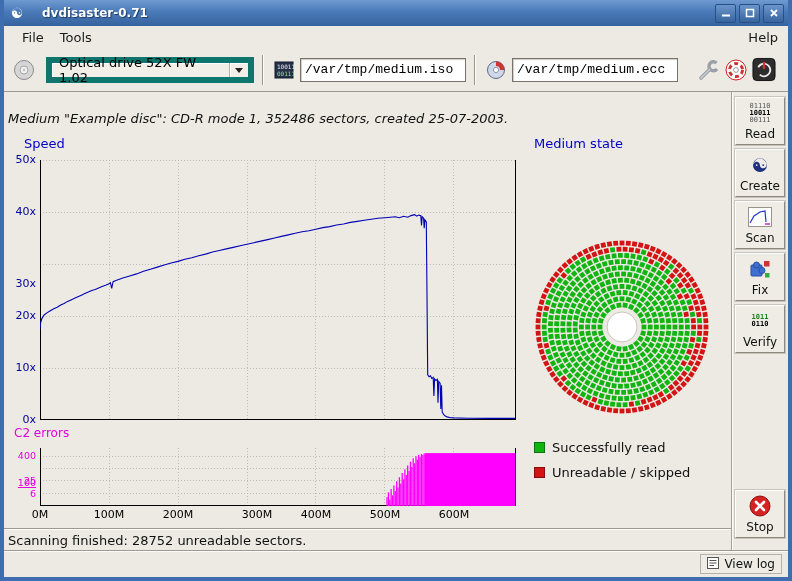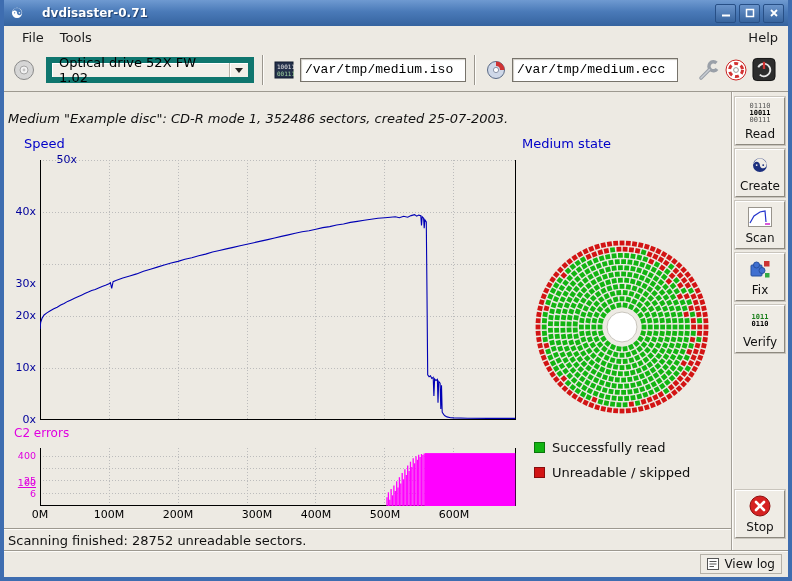--- a/index.html
+++ b/index.html
@@ -30,21 +30,21 @@
     font-family:Liberation Mono, monospace;font-size:13px;padding:0 4px;box-shadow:inset 1px 1px 1px #cfccc5;}
   .ticonbox{width:24px;height:24px;display:flex;align-items:center;justify-content:center;margin:0 4px 0 0;}
   .spacer{flex:1;}
   
   .main{flex:1;display:flex;min-height:0;}
   .content{position:relative;flex:1;overflow:hidden;}
   .stxt1{position:absolute;left:4px;top:2px;font-size:13px;color:#111;}
   .stxt2{position:absolute;left:4px;top:19px;font-size:13px;font-style:italic;color:#111;}
   .chart-title{position:absolute;font-size:13px;}
   .speed-title{left:20px;top:44px;color:#0000c8;}
-  .medium-title{left:518px;top:44px;color:#0000c8;}
+  .medium-title{left:530px;top:44px;color:#0000c8;}
   .c2-title{left:10px;top:334px;color:#e000e0;font-size:12px;}
   #speed-svg{position:absolute;left:36px;top:68px;}
   #c2-svg{position:absolute;left:36px;top:356px;}
   #disc-svg{position:absolute;left:523px;top:140px;}
   .ylab{position:absolute;left:0;width:32px;text-align:right;font-size:11px;color:#00009c;}
   .xlab{position:absolute;top:416px;width:40px;text-align:center;font-size:11px;color:#000;}
   .c2lab{position:absolute;left:0;width:32px;text-align:right;font-size:9.5px;color:#e000e0;}
   .grid{stroke:#bcbcbc;stroke-width:1;stroke-dasharray:1,2;shape-rendering:crispEdges;}
   .axis{stroke:#000;stroke-width:1;shape-rendering:crispEdges;}
   .legend-row{position:absolute;display:flex;align-items:center;font-size:13px;color:#111;}
@@ -61,21 +61,21 @@
   .sicon{height:26px;display:flex;flex-direction:column;align-items:center;justify-content:center;}
   .slab{font-size:12px;color:#111;margin-top:1px;}
   .bline{font-family:"DejaVu Sans Mono",monospace;font-size:7px;line-height:7px;color:#555;}
   .bline.bold{font-weight:bold;color:#000;}
   .bline.green{color:#1a7f1a;font-weight:bold;}
   .yin{font-size:19px;color:#1b2f7e;line-height:22px;}
   .stop-btn{margin-top:auto;margin-bottom:12px;}
   
   .footer{height:26px;flex:0 0 auto;border-top:1px solid #9d9990;box-shadow:inset 0 1px 0 #fdfcf9;
     display:flex;align-items:center;justify-content:flex-end;padding:0 6px;}
-  .viewlog{display:flex;align-items:center;font-size:12px;color:#111;padding:2px 6px;border:1px solid #b5b1a8;background:#efece5;}
+  .viewlog{display:flex;font-size:12px;color:#111;padding:2px 6px;border:1px solid #b5b1a8;background:#efece5;}
   .viewlog svg{margin-right:5px;}
 </style>
 </head>
 <body>
 
 <div class="window">
 
   <div class="titlebar">
     <span class="app-icon">☯</span>
     <span class="wtitle">dvdisaster-0.71</span>
@@ -813,21 +813,21 @@
           <rect x="-2.4" y="-2.4" width="4.8" height="4.8" fill="#d21414" transform="translate(178.8,88.7) rotate(356)"></rect>
           <circle cx="95" cy="95" r="15" fill="#ffffff" stroke="#c9c5bd"></circle>
         </svg>
 
       <div id="speed-ylabels">
           <div class="ylab" style="top: 321px;">0x</div>
           <div class="ylab" style="top: 269px;">10x</div>
           <div class="ylab" style="top: 217px;">20x</div>
           <div class="ylab" style="top: 165px; margin-top: 20px;">30x</div>
           <div class="ylab" style="top: 113px;">40x</div>
-          <div class="ylab" style="top: 61px; margin-left: 41px;">50x</div>
+          <div class="ylab" style="top: 61px;">50x</div>
         </div>
       <div id="c2-ylabels">
           <div class="c2lab" style="top: 358.173px;">400</div>
           <div class="c2lab" style="top: 385px; text-decoration: underline;">100</div>
           <div class="c2lab" style="top: 382.905px;">25</div>
           <div class="c2lab" style="top: 395.634px;">6</div>
         </div>
       <div id="xlabels">
           <div class="xlab" style="left: 16px;">0M</div>
           <div class="xlab" style="left: 84.9855px;">100M</div>

